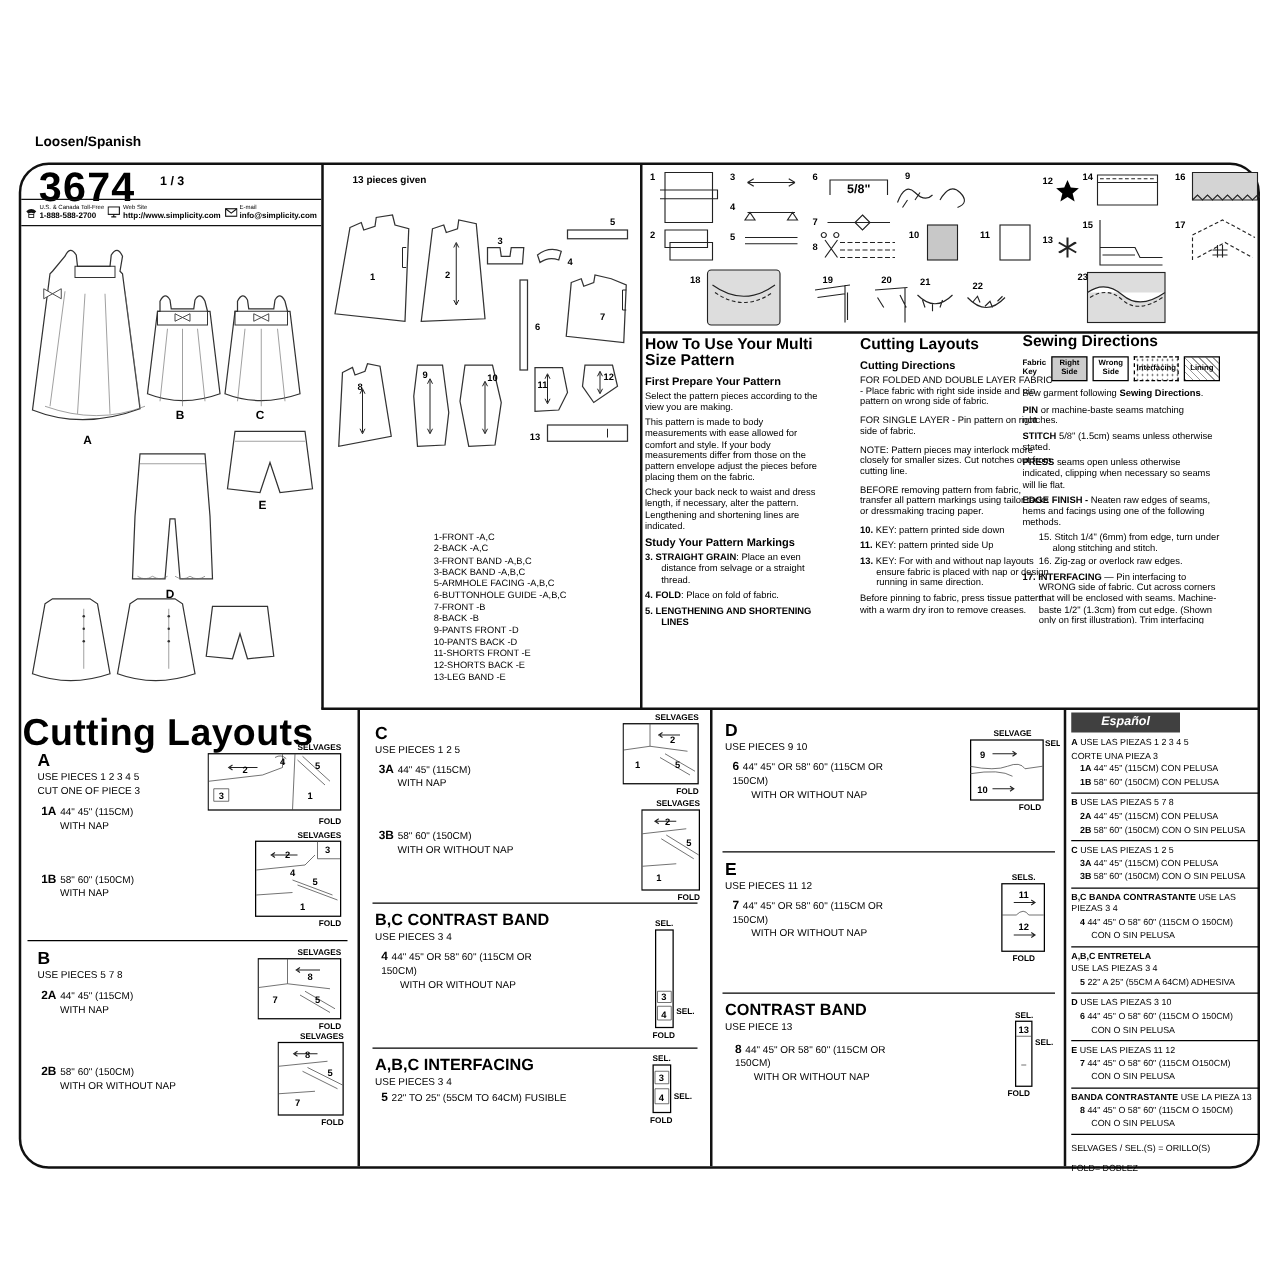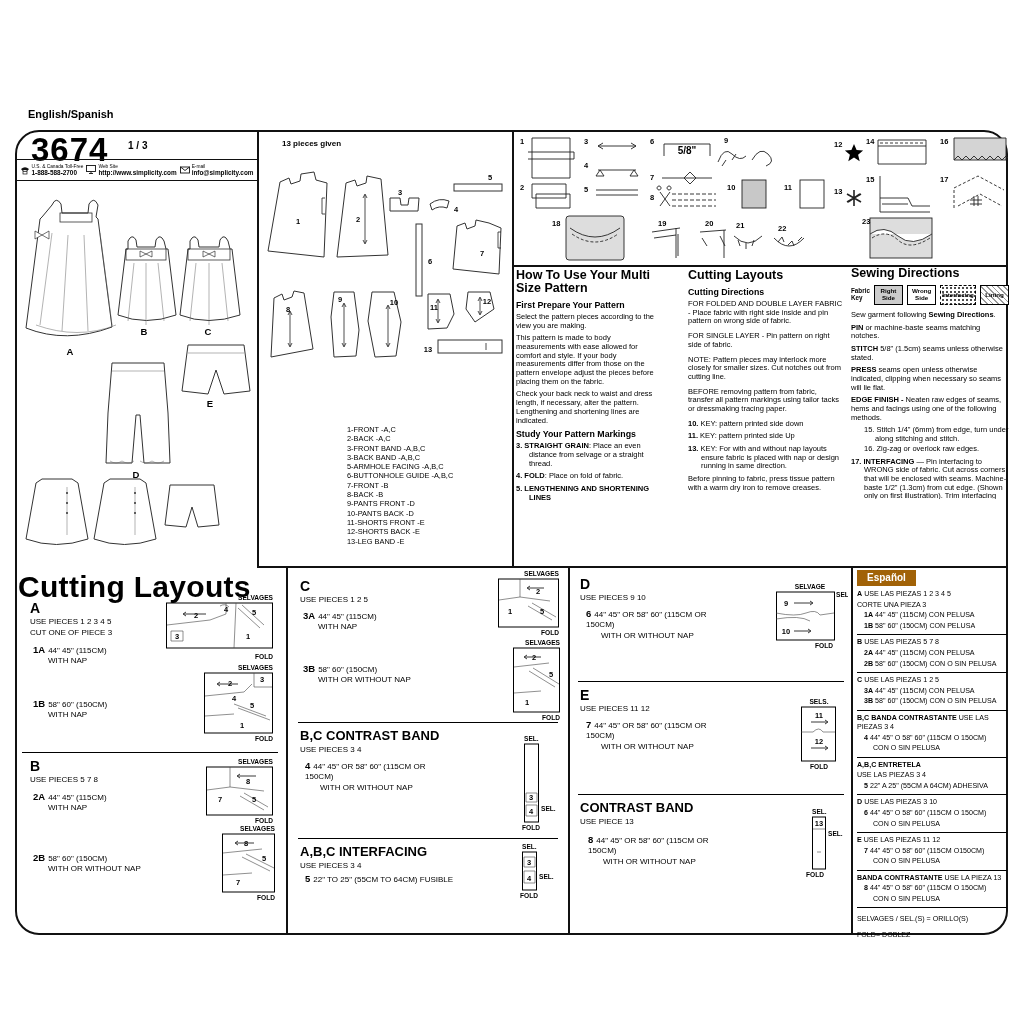--- a/index.html
+++ b/index.html
@@ -34,41 +34,41 @@
 .kbox.hatch{background-image:repeating-linear-gradient(45deg,#999 0 1px,transparent 1px 4px)}
 .big-title{font-size:30px;font-weight:700;letter-spacing:0.3px}
 .sec-letter{font-size:14px;font-weight:700}
 .sec-title{font-size:13px;font-weight:700}
 .use{font-size:8px}
 .entry{font-size:8px;line-height:1.3;width:150px}
 .entry .code{font-size:9.5px;font-weight:700;margin-right:3px}
 .entry .nap{margin-left:15px}
 .hr{position:absolute;height:1px;background:#000}
 .esp{position:absolute;font-size:7.1px;line-height:1.3}
-.esp .ttl{display:inline-block;background:#a16207;color:#fff;font-weight:700;font-size:10px;padding:1px 10px 2px;margin-bottom:4px}
+.esp .ttl{display:inline-block;background:#404040;color:#fff;font-style:italic;font-weight:700;font-size:10px;padding:1px 24px 2px;margin-bottom:4px}
 .er{margin-bottom:1.5px}
 .er b{margin-right:2px}
 .i1{padding-left:7px}
 .i2{padding-left:16px}
 .esp .dv{border:0;border-top:1px solid #000;margin:3px 0}
 .mt{margin-top:7px}
 svg{display:block}
 svg text{font-family:"Liberation Sans",sans-serif}
 .num{font-size:7.5px;font-weight:700;fill:#000}
 .dl{font-size:6.6px;font-weight:700;fill:#000}
 .box{fill:#fff;stroke:#000;stroke-width:1}
 .pl{fill:none;stroke:#444;stroke-width:0.6}
 .pk{fill:none;stroke:#222;stroke-width:0.9}
 .vlabel{font-size:9.5px;font-weight:700;fill:#000;text-anchor:middle}
 .seam{font-size:10px;font-weight:700;fill:#000;text-anchor:middle}
 </style>
 </head>
 <body>
 
-<div class="lang abs" style="left:28px;top:108px">English/Spanish</div>
+<div class="lang abs" style="left:28px;top:108px">Loosen/Spanish</div>
 <div class="frame abs" style="left:15px;top:130px;width:993px;height:805px"></div>
 <div class="vl" style="left:257px;top:131px;height:436px"></div>
 <div class="vl" style="left:512px;top:131px;height:436px"></div>
 <div class="hl" style="left:512px;top:265px;width:496px"></div>
 <div class="hl" style="left:257px;top:566px;width:751px"></div>
 <div class="vl" style="left:286px;top:567px;height:366px"></div>
 <div class="vl" style="left:568px;top:567px;height:366px"></div>
 <div class="vl" style="left:851px;top:567px;height:366px"></div>
 
 <div class="hdr-num abs" style="left:31px;top:133px">3674</div>
@@ -300,21 +300,21 @@
   <p class="gap">FOR FOLDED AND DOUBLE LAYER FABRIC - Place fabric with right side inside and pin pattern on wrong side of fabric.</p>
   <p class="gap">FOR SINGLE LAYER - Pin pattern on right side of fabric.</p>
   <p class="gap">NOTE: Pattern pieces may interlock more closely for smaller sizes. Cut notches out from cutting line.</p>
   <p class="gap">BEFORE removing pattern from fabric, transfer all pattern markings using tailor tacks or dressmaking tracing paper.</p>
   <div class="st"><span class="sn">10.</span> <span>KEY: pattern printed side down</span></div>
   <div class="st"><span class="sn">11.</span> <span>KEY: pattern printed side Up</span></div>
   <div class="st"><span class="sn">13.</span> <span>KEY: For with and without nap layouts ensure fabric is placed with nap or design running in same direction.</span></div>
   <p class="gap">Before pinning to fabric, press tissue pattern with a warm dry iron to remove creases.</p>
 </div>
 
-<div class="tcol" style="left:851px;top:267px;width:158px;height:232px">
+<div class="tcol" style="left:818px;top:267px;width:158px;height:232px">
   <div class="t1">Sewing Directions</div>
   <div class="keyrow">
     <div class="fk">Fabric Key</div>
     <div class="kbox gray">Right Side</div>
     <div class="kbox">Wrong Side</div>
     <div class="kbox dots">Interfacing</div>
     <div class="kbox hatch">Lining</div>
   </div>
   <p><span>Sew garment following </span><b>Sewing Directions</b><span>.</span></p>
   <p><b>PIN</b><span> or machine-baste seams matching notches.</span></p>

